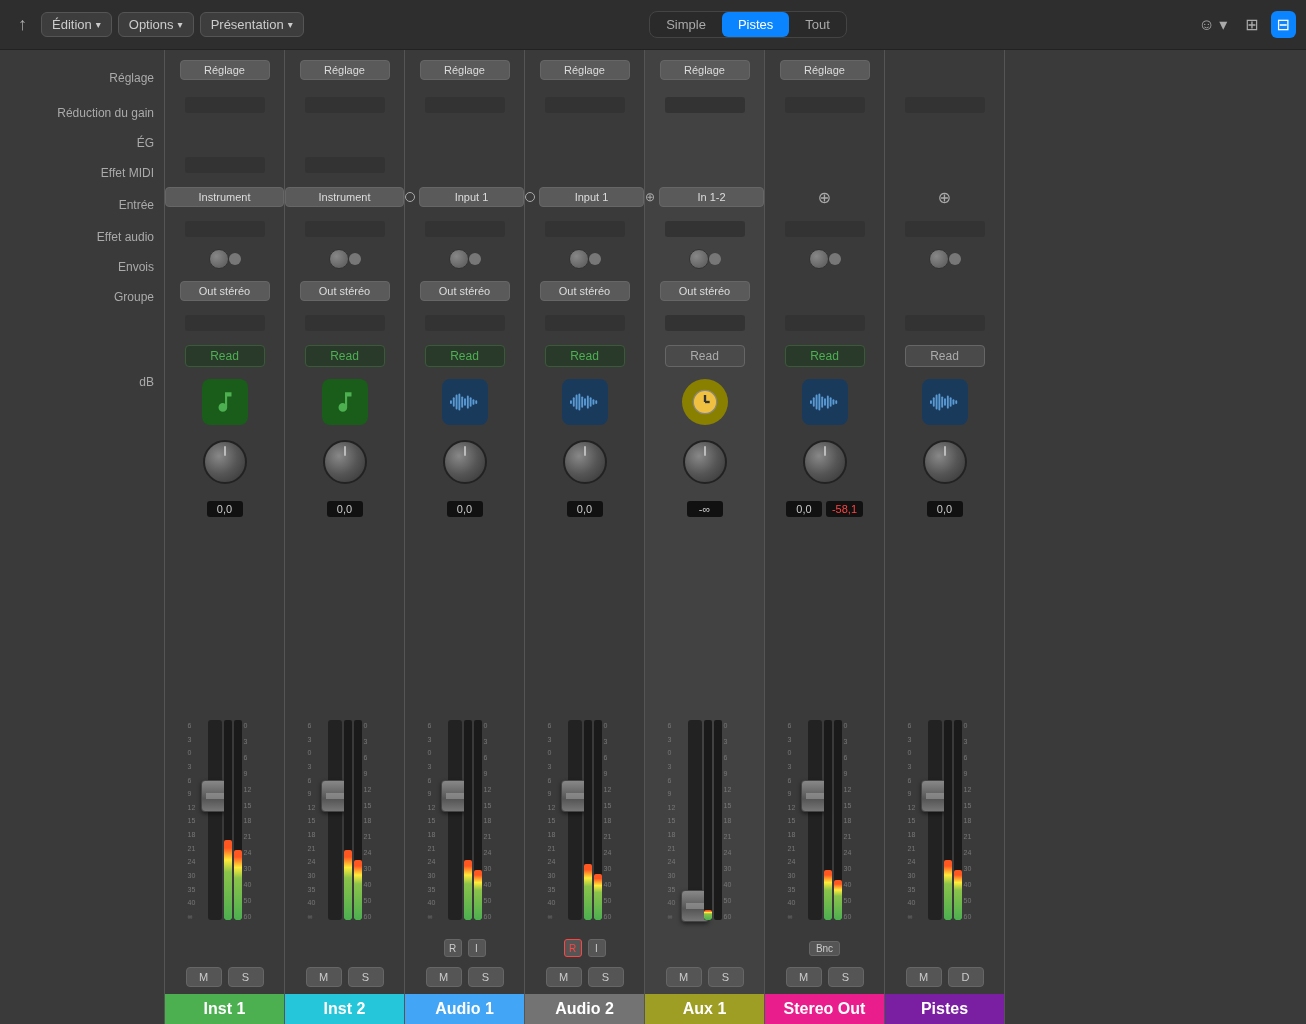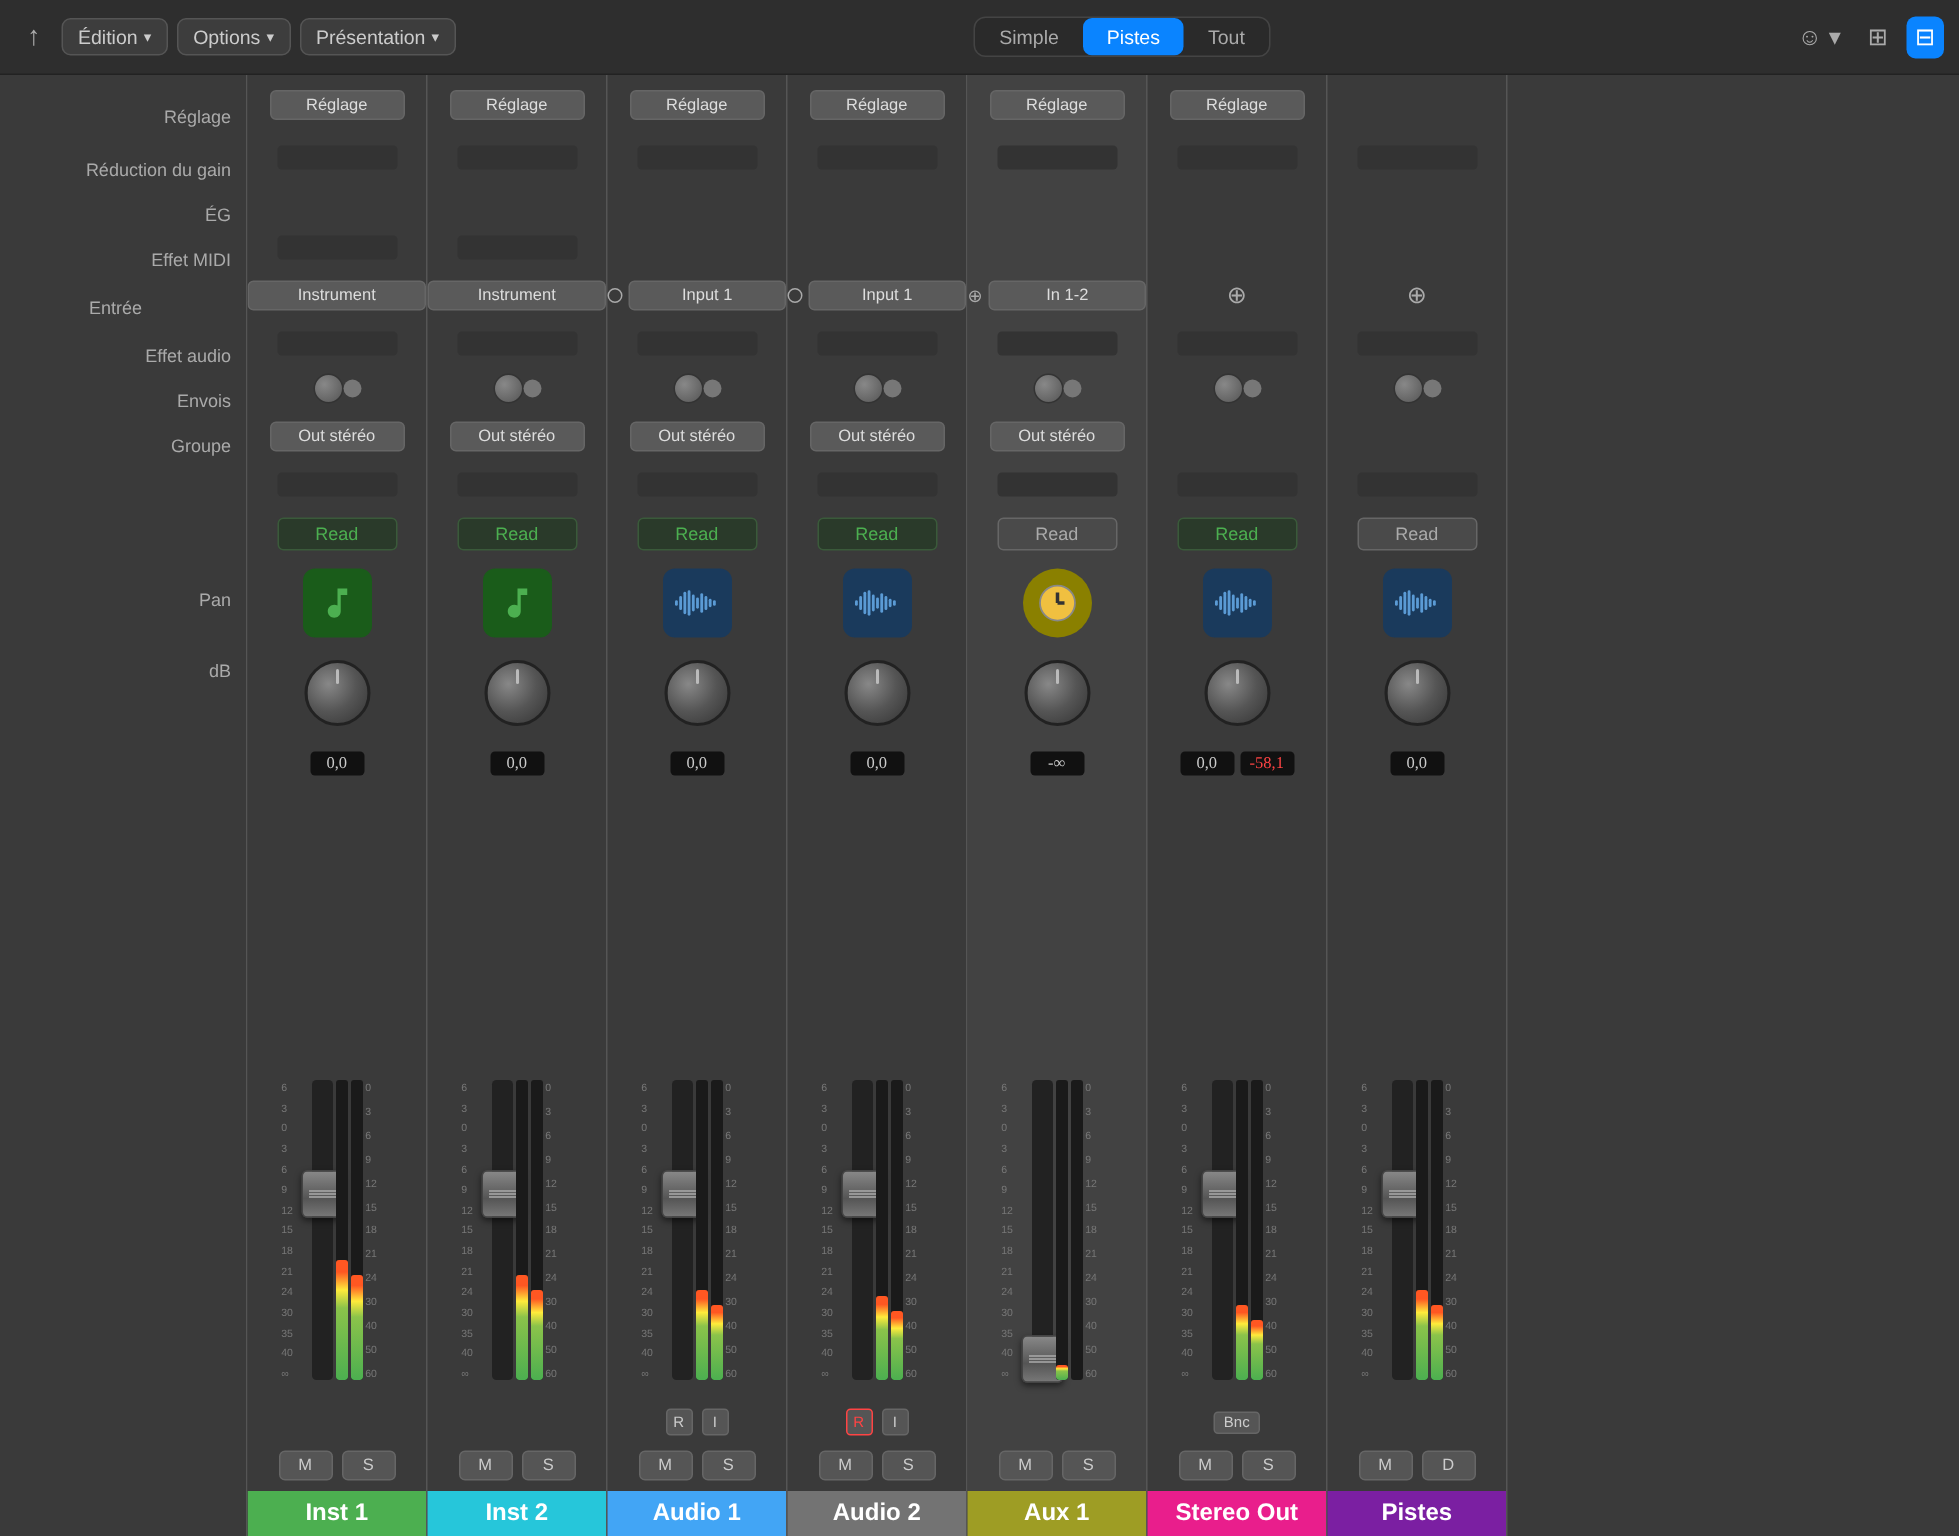--- a/index.html
+++ b/index.html
@@ -234,21 +234,21 @@
       transform: translateX(-50%);
     }
 
     
     .db-val {
       background: #111;
       color: #ccc;
       border-radius: 3px;
       padding: 2px 6px;
       font-size: 11px;
-      font-family: Liberation Serif, serif;
+      font-family: Liberation Sans, sans-serif;
       min-width: 36px;
       text-align: center;
     }
     .db-val.red { color: #ff4444; }
 
     
     .fader-area {
       display: flex;
       align-items: flex-start;
       gap: 2px;
@@ -378,21 +378,21 @@
       border-radius: 50%;
       border: 1.5px solid #aaa;
       display: inline-block;
     }
 
     
     .lr-reglage { height: 40px; }
     .lr-reduction { height: 30px; }
     .lr-eg { height: 30px; }
     .lr-effetmidi { height: 30px; }
-    .lr-entree { height: 34px; justify-content: center; }
+    .lr-entree { height: 34px; }
     .lr-effetaudio { height: 30px; }
     .lr-envois { height: 30px; }
     .lr-sortie { height: 34px; }
     .lr-groupe { height: 30px; }
     .lr-automation { height: 36px; }
     .lr-icon { height: 55px; }
     .lr-pan { height: 65px; }
     .lr-db { height: 30px; }
     .lr-fader { height: 220px; }
     .lr-ri { height: 24px; }
@@ -451,23 +451,20 @@
     <div class="label-row lr-effetaudio">
       <span>Effet audio</span>
     </div>
     <div class="label-row lr-envois">
       <span>Envois</span>
     </div>
     <div class="label-row lr-groupe">
       <span>Groupe</span>
     </div>
     <div class="label-row lr-icon"></div>
-    <div class="label-row lr-pan">
-      <span>Pan</span>
-    </div>
     <div class="label-row lr-db">
       <span>dB</span>
     </div>
     <div class="label-row lr-fader"></div>
     <div class="label-row lr-ri"></div>
     <div class="label-row lr-ms"></div>
     <div class="label-row lr-name"></div>
   </div>
 
   <div class="mixer" id="mixer-area">

